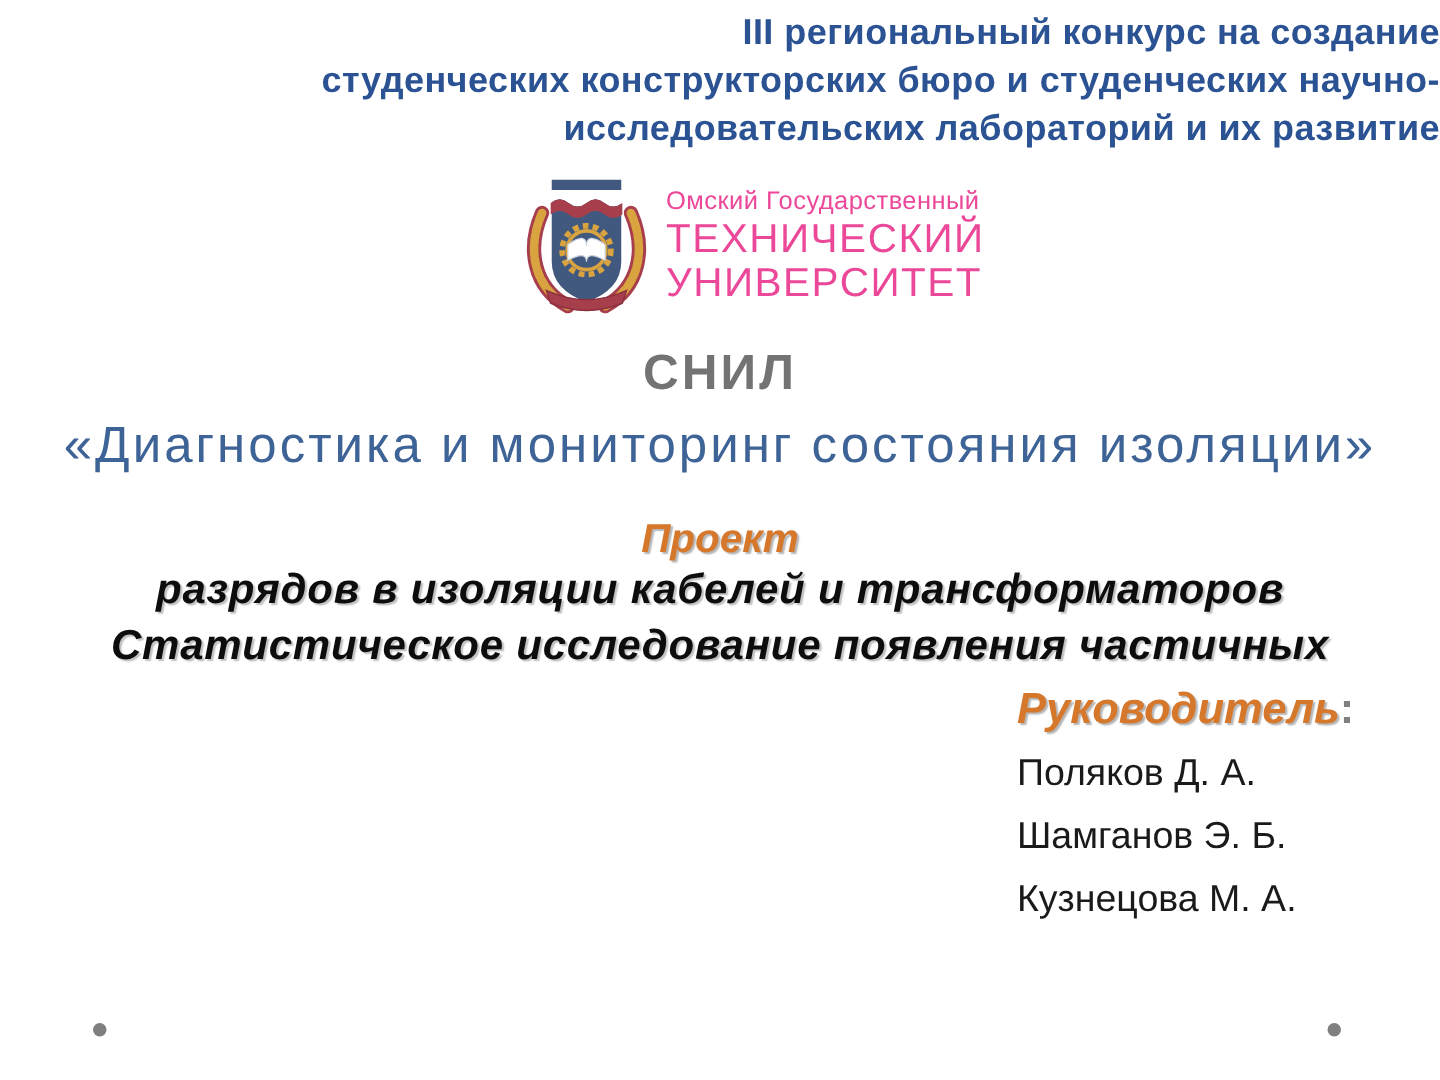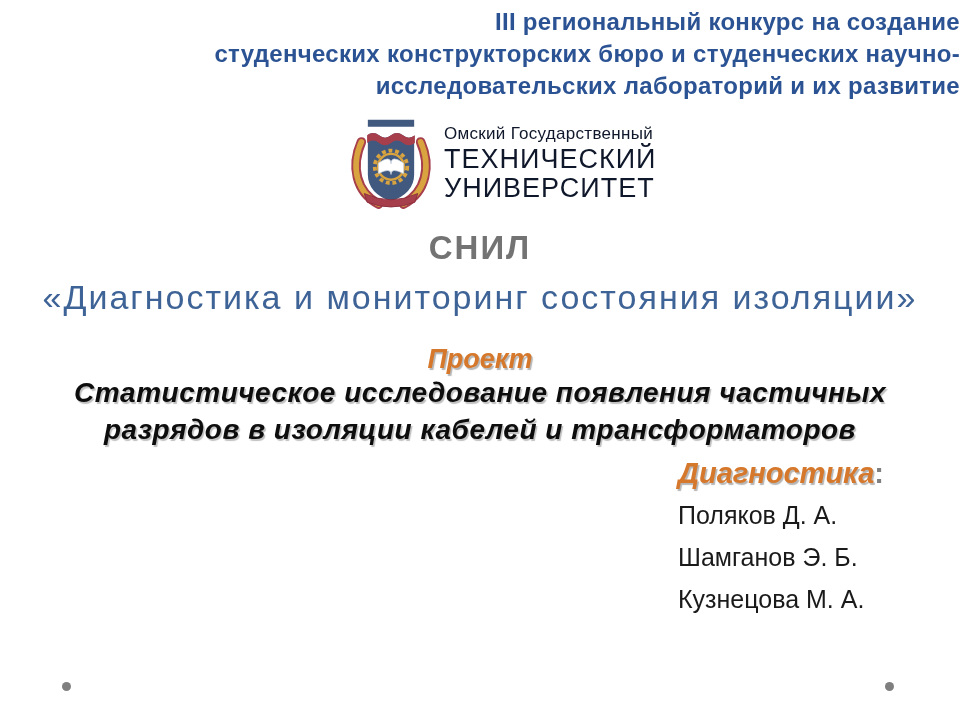--- a/index.html
+++ b/index.html
@@ -10,21 +10,21 @@
   
   .header{
     position:absolute;top:6px;left:0;width:960px;text-align:right;
     color:#2B5394;font-weight:bold;font-size:24px;line-height:32px;letter-spacing:.3px;
   }
   
   .logo-row{
     position:absolute;top:113px;left:348px;display:flex;align-items:center;gap:10px;
   }
   .crest{width:86px;height:100px;display:block;}
-  .logo-text{display:flex;flex-direction:column;justify-content:center;color:#0f172a;}
+  .logo-text{display:flex;flex-direction:column;justify-content:center;color:#ec4899;}
   .logo-small{font-size:17px;line-height:22px;letter-spacing:.3px;}
   .logo-big{font-size:27px;line-height:29px;letter-spacing:1px;}
   
   .snil-title{
     position:absolute;top:229px;left:0;width:960px;text-align:center;
     color:#737373;font-weight:bold;font-size:33px;letter-spacing:2px;
   }
   .snil-subtitle{
     position:absolute;top:278px;left:0;width:960px;text-align:center;
     color:#3E6396;font-size:34px;letter-spacing:2px;font-weight:400;
@@ -94,26 +94,26 @@
       <div class="logo-big">ТЕХНИЧЕСКИЙ</div>
       <div class="logo-big">УНИВЕРСИТЕТ</div>
     </div>
   </div>
 
   <div class="snil-title">СНИЛ</div>
   <div class="snil-subtitle">«Диагностика и мониторинг состояния изоляции»</div>
 
   <div class="project-label">Проект</div>
   <div class="project-title">
+    <div>разрядов в изоляции кабелей и трансформаторов</div>
     <div>Статистическое исследование появления частичных</div>
-    <div>разрядов в изоляции кабелей и трансформаторов</div>
   </div>
 
   <div class="people">
-    <div class="label"><span>Диагностика</span><span class="colon">:</span></div>
+    <div class="label"><span>Руководитель</span><span class="colon">:</span></div>
     <div class="name">Поляков Д. А.</div>
     <div class="name">Шамганов Э. Б.</div>
     <div class="name">Кузнецова М. А.</div>
   </div>
 
 
   <span class="dot dot-left"></span>
   <span class="dot dot-right"></span>
 
 </div>

